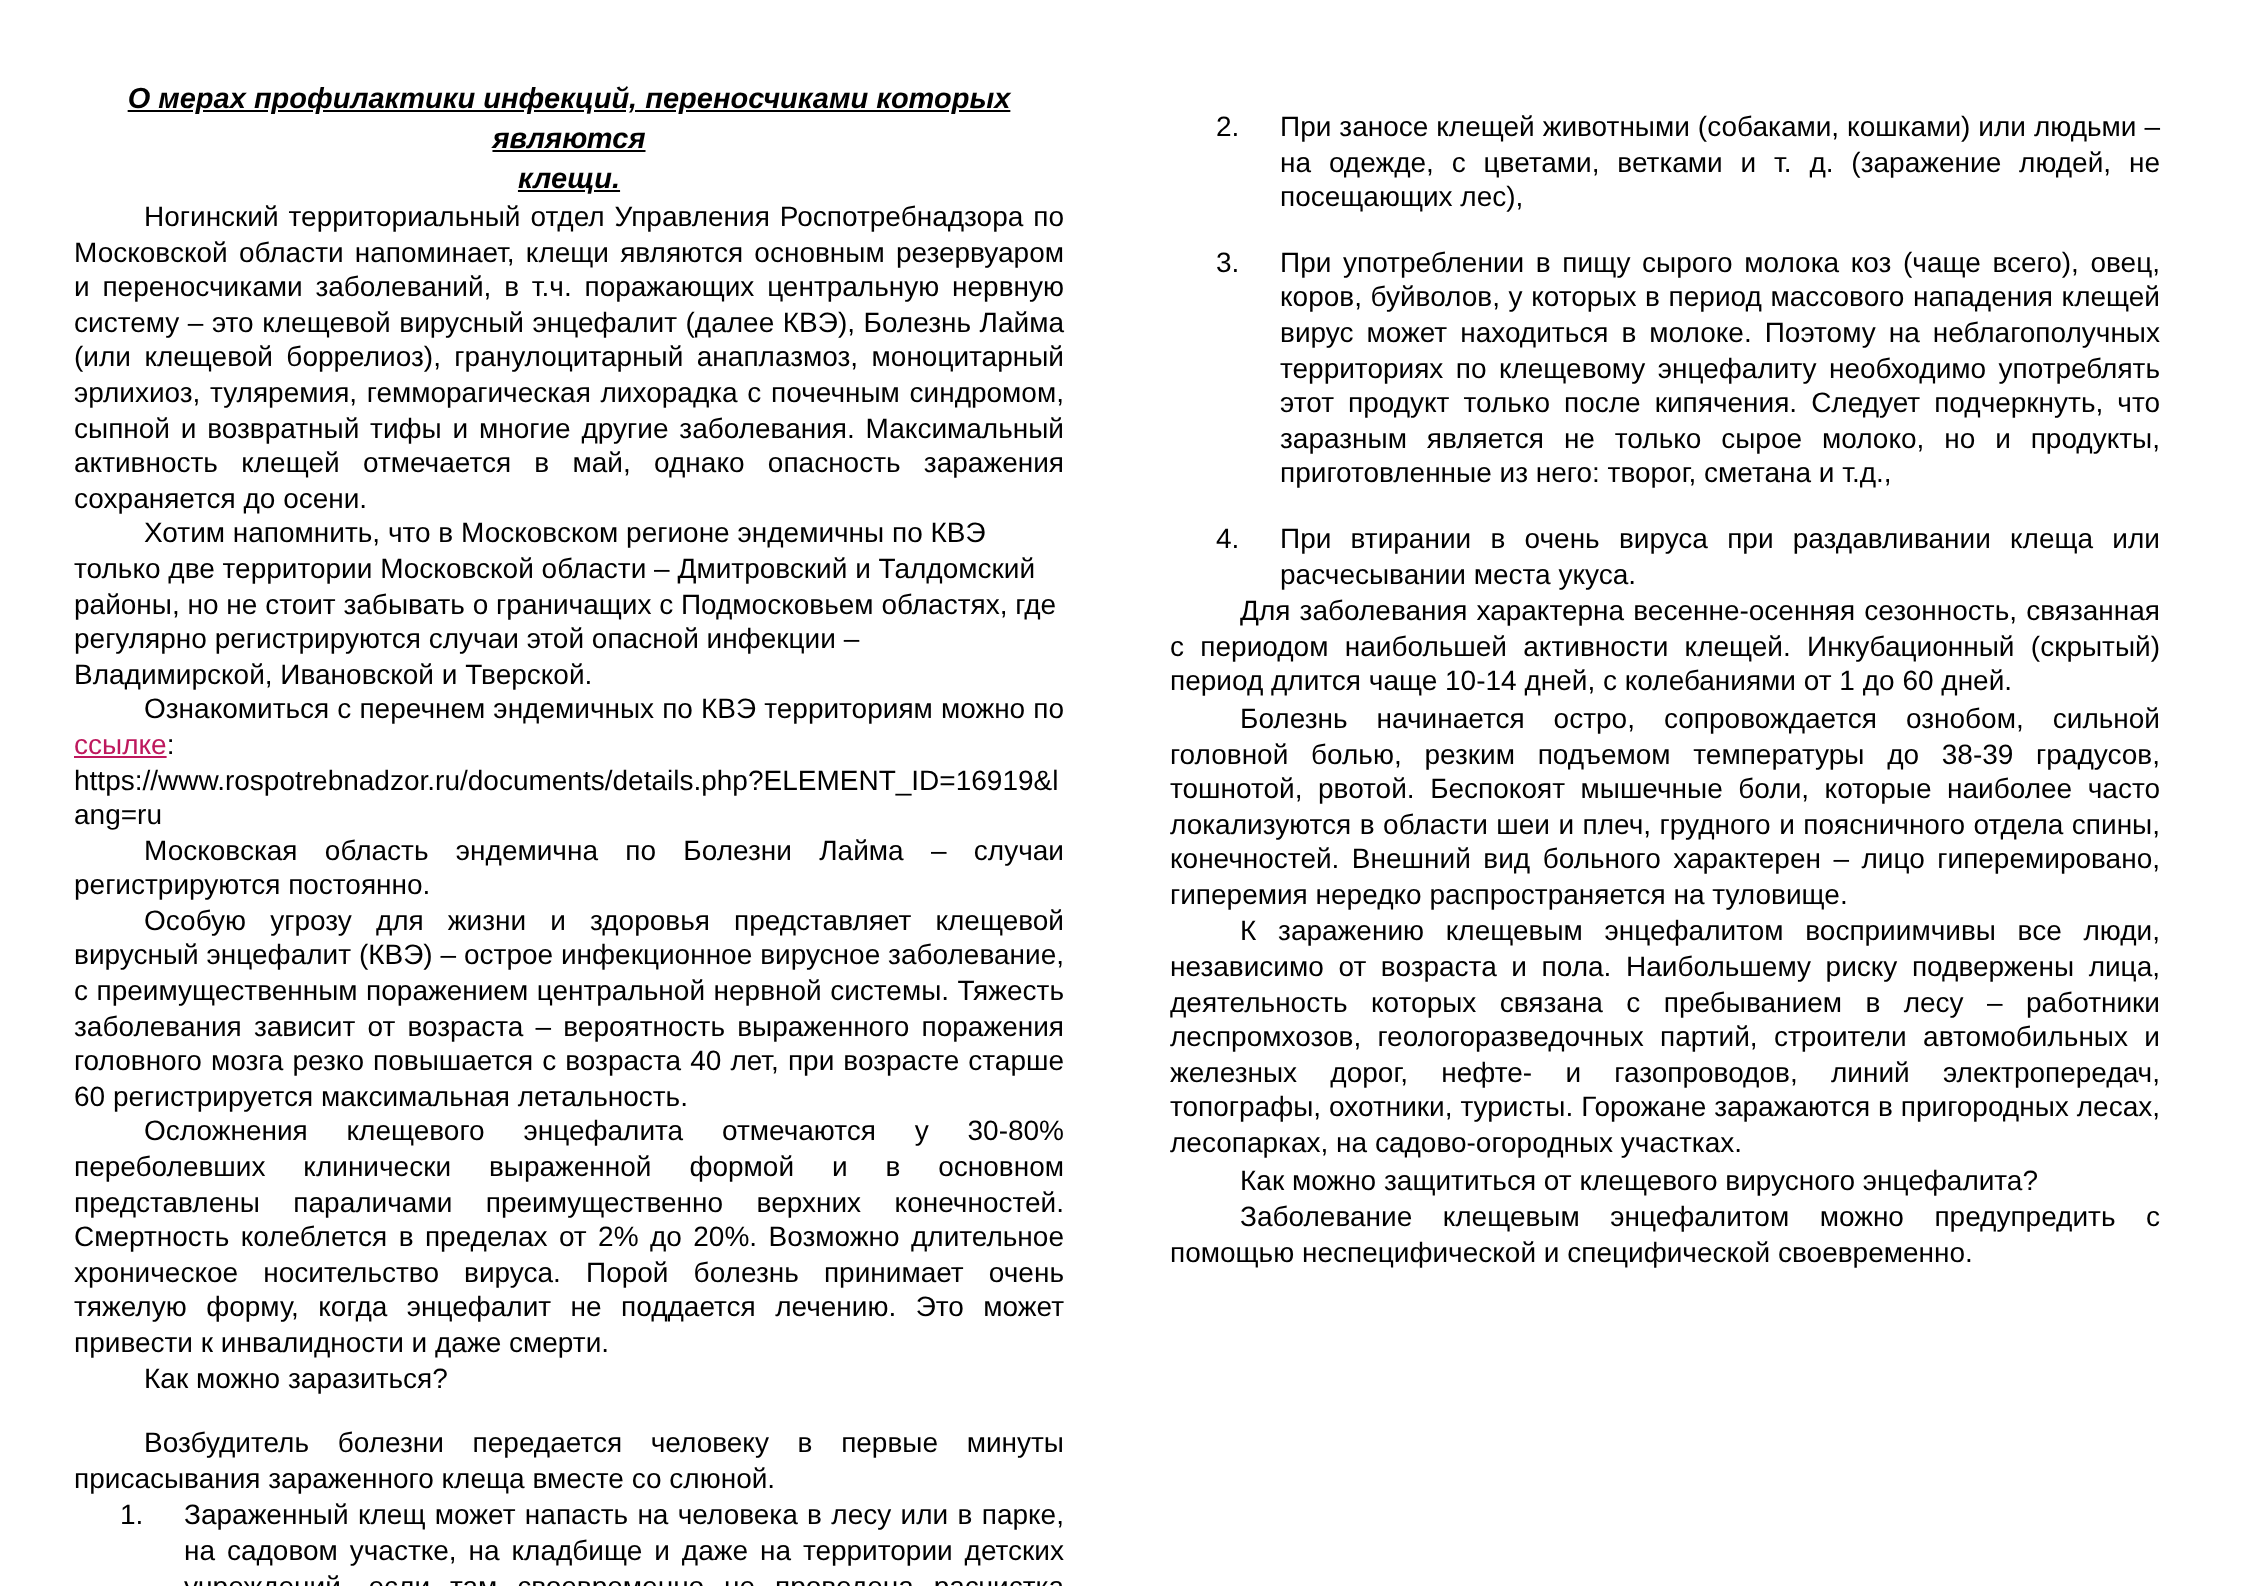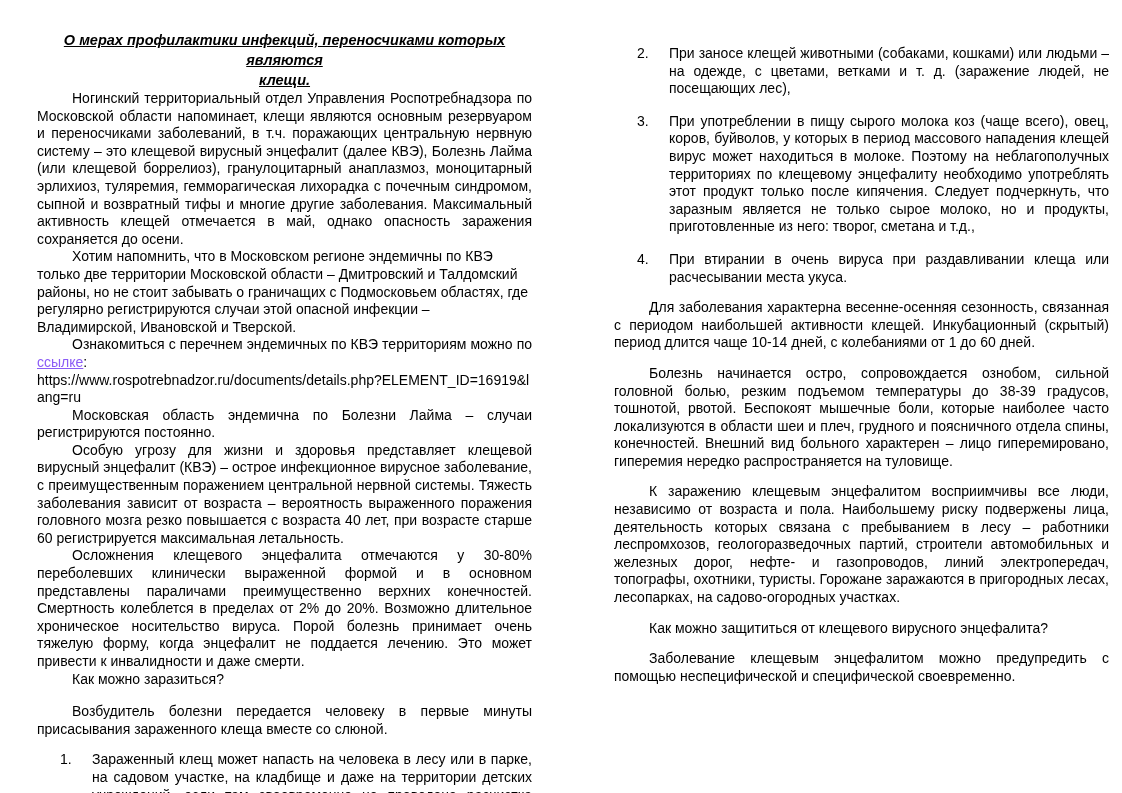--- a/index.html
+++ b/index.html
@@ -9,23 +9,23 @@
     height: 793px;
     font-family: "Liberation Sans", "DejaVu Sans", sans-serif;
     font-size: 14px;
     line-height: 17.6px;
     color: #000000;
     overflow: hidden;
   }
   .page {
     width: 1122px;
     height: 793px;
-    padding: 30px 38px 20px 37px;
+    padding: 40px 38px 20px 37px;
     display: flex;
-    gap: 82px;
+    gap: 53px;
     background: #ffffff;
   }
   .col {
     width: 495px;
     flex: 0 0 495px;
   }
   .doc-title {
     font-weight: bold;
     font-style: italic;
     text-decoration: underline;
@@ -40,41 +40,41 @@
   .para.ragged { text-align: left; }
   .question {
     text-indent: 35px;
     text-align: left;
   }
   .url-line {
     text-align: left;
     word-break: break-all;
   }
   a.hyperlink {
-    color: #8b5cf6;
+    color: #be185d;
     text-decoration: underline;
     cursor: pointer;
   }
   .list-item {
     display: flex;
     padding-left: 23px;
   }
   .list-item .num {
     flex: 0 0 32px;
     text-align: left;
   }
   .list-item .li-text {
     flex: 1;
     text-align: justify;
   }
   .cont-para {
     padding-left: 51px;
     text-align: justify;
   }
-  .gap-sm { margin-top: 13px; }
+  .gap-sm { margin-top: 1px; }
   .gap-md { margin-top: 15px; }
 </style>
 </head>
 <body>
 
 <div class="page">
 
   <div class="col">
     <div class="doc-title">
       <div>О мерах профилактики инфекций, переносчиками которых являются</div>

